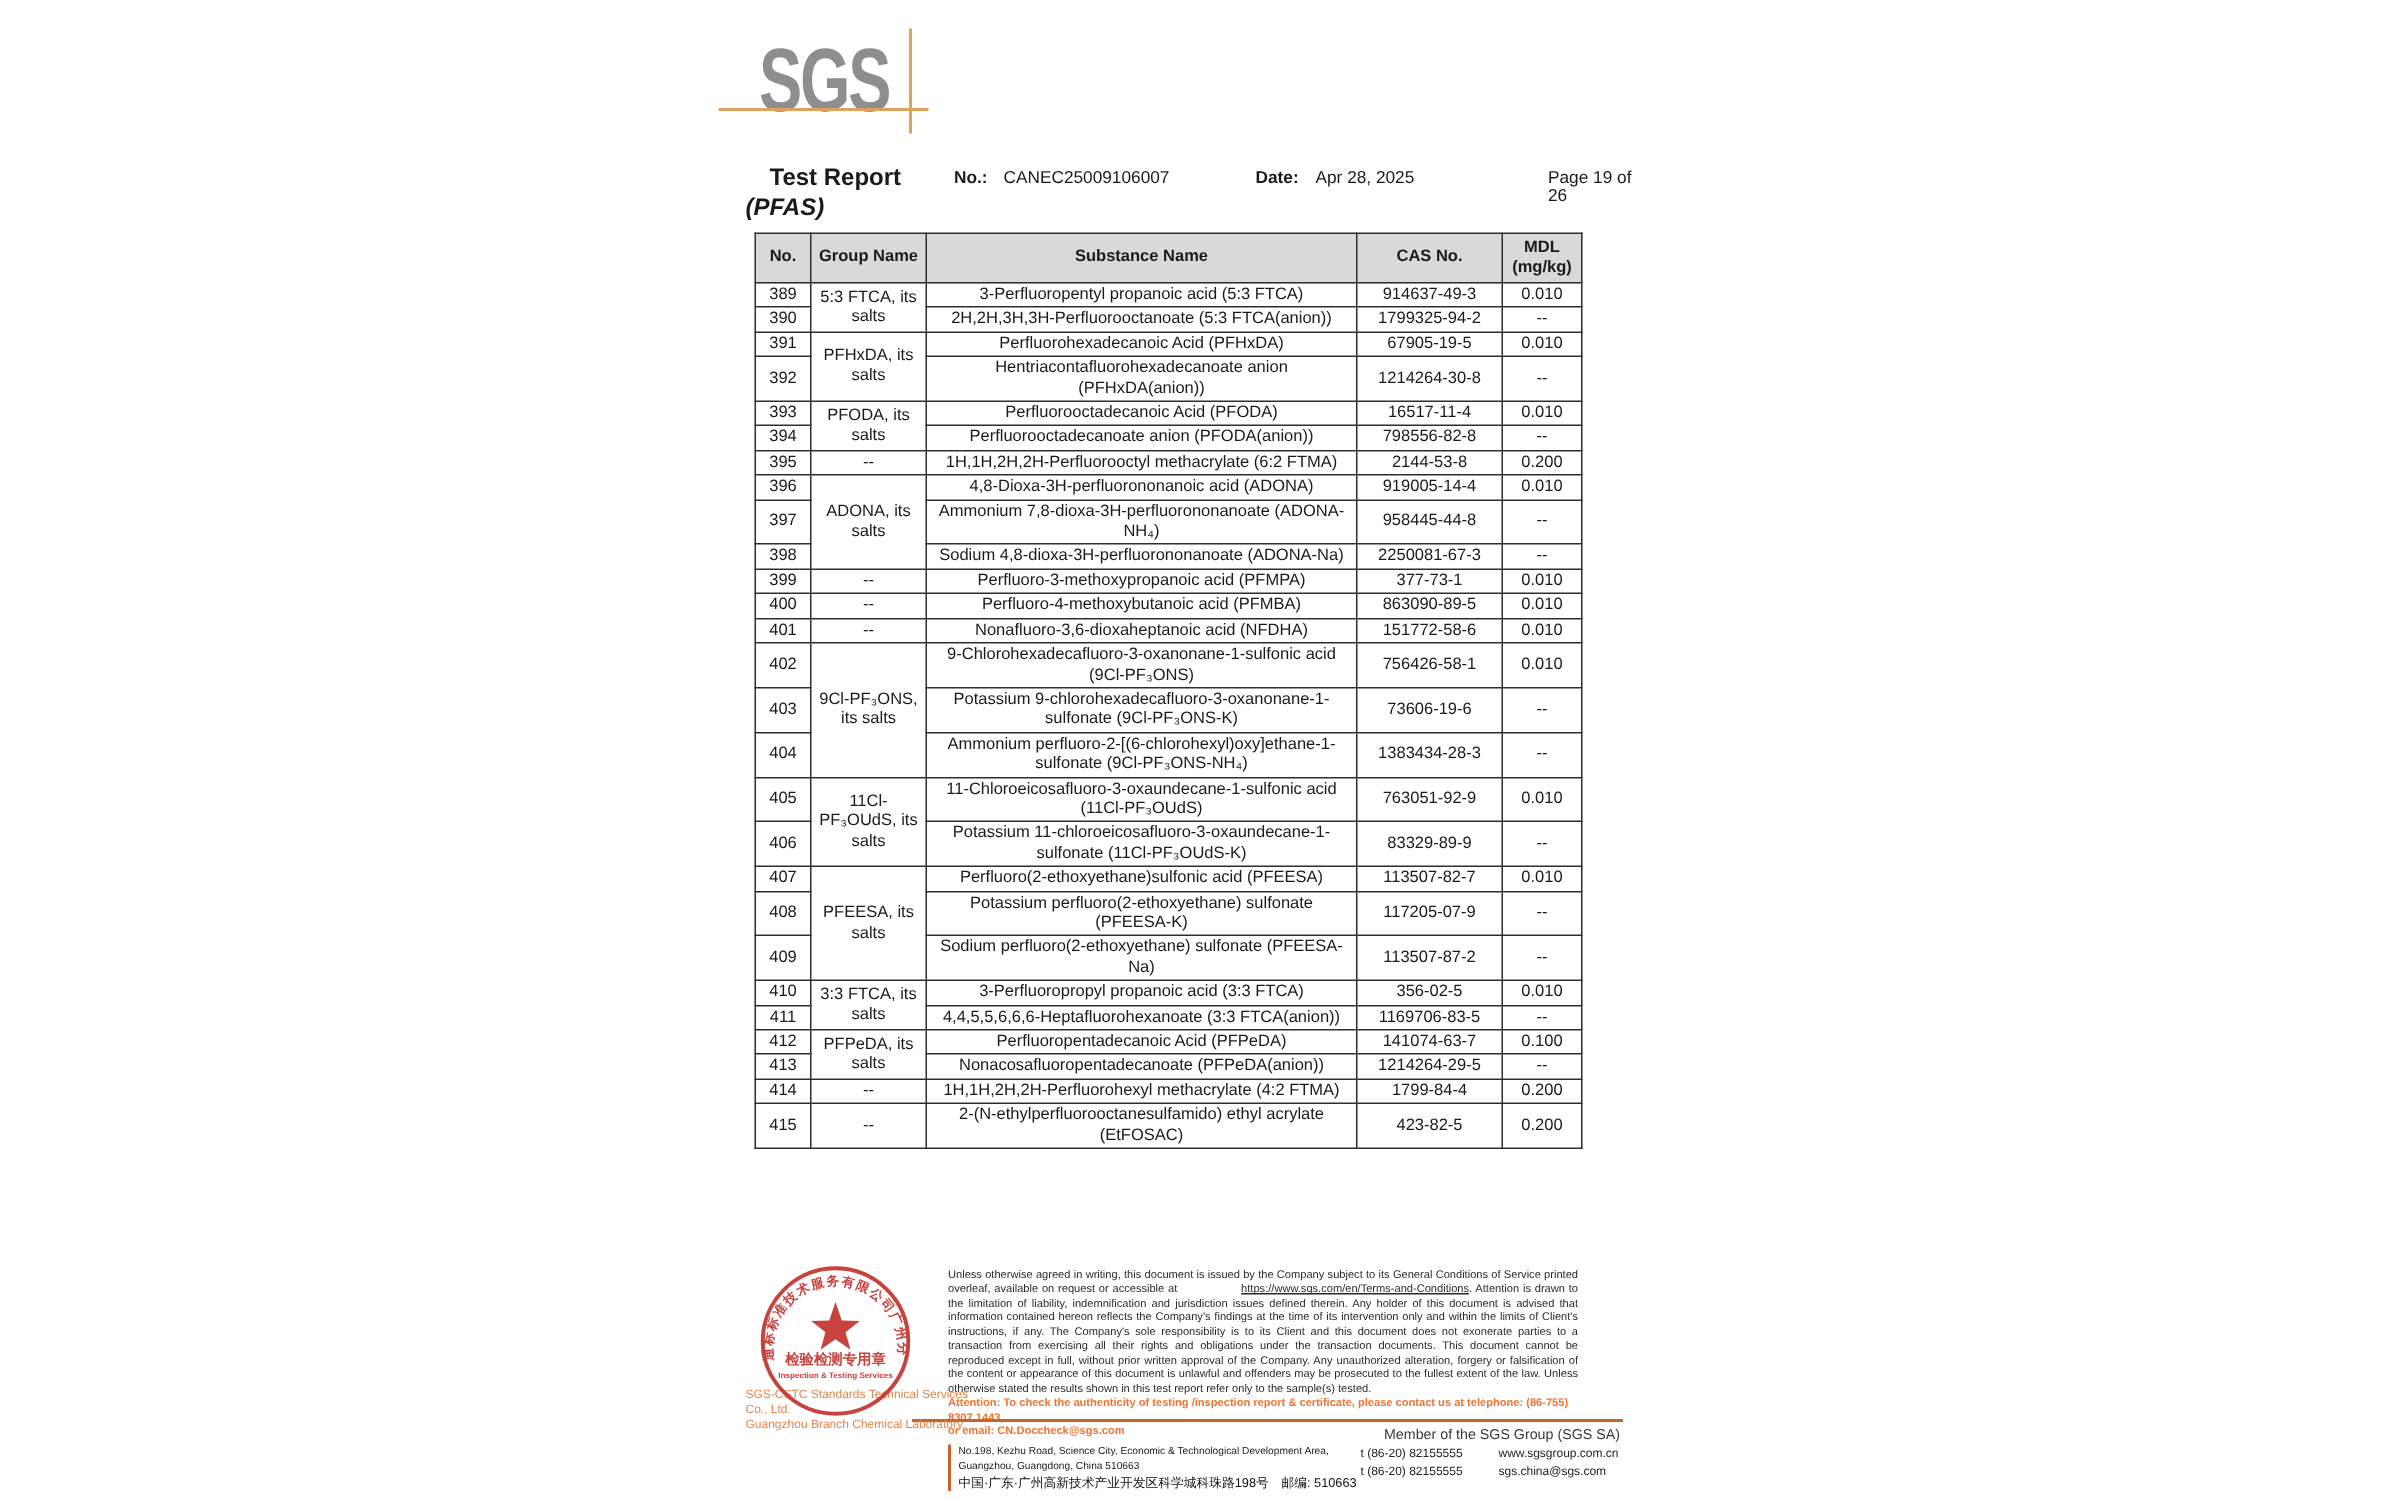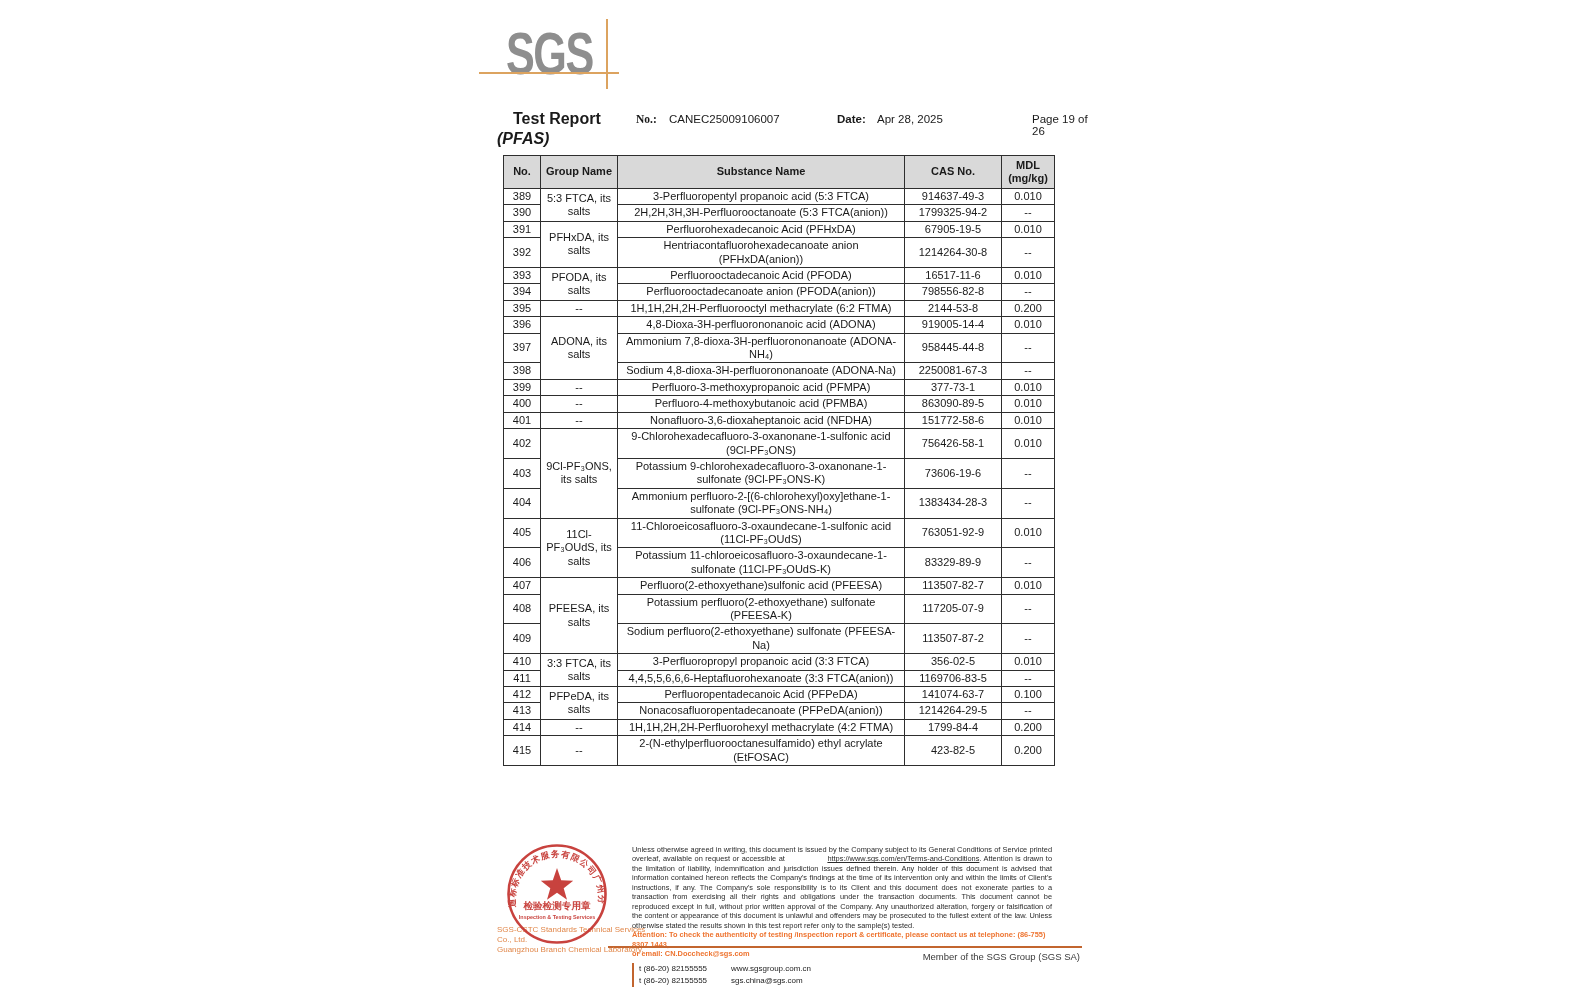--- a/index.html
+++ b/index.html
@@ -15,21 +15,21 @@
     line-height:1;letter-spacing:-2px;transform:scaleX(.72);transform-origin:left top;
   }
   .cross-h{left:479px;top:72px;width:140px;height:2px;background:#dca35f;}
   .cross-v{left:606px;top:19px;width:2px;height:70px;background:#dca35f;}
 
   
   .title-block{left:473px;top:110px;width:630px;height:40px;}
   .doc-title{font-size:16px;font-weight:bold;margin-left:40px;}
   .doc-subtitle{left:24px;top:20px;font-size:16px;font-weight:bold;font-style:italic;}
   .meta{font-size:11.5px;top:3px;}
-  .m-no-label{left:163px;font-family:Liberation Serif, serif;} .m-no-value{left:196px;}
+  .m-no-label{left:163px;} .m-no-value{left:196px;}
   .m-date-label{left:364px;} .m-date-value{left:404px;}
   .m-page{left:543px;margin-left:16px;}
 
   
   .tbl-wrap{left:503px;top:155px;}
   table.rpt{border-collapse:collapse;table-layout:fixed;width:551px;font-size:11px;}
   table.rpt th,table.rpt td{
     border:1px solid #2e2e2e;padding:1px 3px;text-align:center;
     vertical-align:middle;line-height:1.22;word-wrap:break-word;
   }
@@ -117,21 +117,21 @@
         <tr>
           <td class="c-no">392</td>
           <td class="c-sub">Hentriacontafluorohexadecanoate anion (PFHxDA(anion))</td>
           <td class="c-cas">1214264-30-8</td>
           <td class="c-mdl">--</td>
         </tr>
         <tr>
           <td class="c-no">393</td>
           <td class="c-group" rowspan="2">PFODA, its salts</td>
           <td class="c-sub">Perfluorooctadecanoic Acid (PFODA)</td>
-          <td class="c-cas">16517-11-6</td>
+          <td class="c-cas">16517-11-4</td>
           <td class="c-mdl">0.010</td>
         </tr>
         <tr>
           <td class="c-no">394</td>
           <td class="c-sub">Perfluorooctadecanoate anion (PFODA(anion))</td>
           <td class="c-cas">798556-82-8</td>
           <td class="c-mdl">--</td>
         </tr>
         <tr>
           <td class="c-no">395</td>
@@ -289,20 +289,24 @@
 <div class="abs company-lines">
   <div>SGS-CSTC Standards Technical Services Co., Ltd.</div>
   <div>Guangzhou Branch Chemical Laboratory.</div>
 </div>
 
 <div class="abs right-block">
   <div class="disclaimer"><span>Unless otherwise agreed in writing, this document is issued by the Company subject to its General Conditions of Service printed overleaf, available on request or accessible at </span><span class="lnk">https://www.sgs.com/en/Terms-and-Conditions</span><span>. Attention is drawn to the limitation of liability, indemnification and jurisdiction issues defined therein. Any holder of this document is advised that information contained hereon reflects the Company's findings at the time of its intervention only and within the limits of Client's instructions, if any. The Company's sole responsibility is to its Client and this document does not exonerate parties to a transaction from exercising all their rights and obligations under the transaction documents. This document cannot be reproduced except in full, without prior written approval of the Company. Any unauthorized alteration, forgery or falsification of the content or appearance of this document is unlawful and offenders may be prosecuted to the fullest extent of the law. Unless otherwise stated the results shown in this test report refer only to the sample(s) tested.</span></div>
   <div class="attention">Attention: To check the authenticity of testing /inspection report &amp; certificate, please contact us at telephone: (86-755) 8307 1443,</div>
   <div class="attention">or email: CN.Doccheck@sgs.com</div>
   <div class="addr-row">
+    <div class="addr-col">
+      <div class="addr-en">No.198, Kezhu Road, Science City, Economic &amp; Technological Development Area, Guangzhou, Guangdong, China 510663</div>
+      <div class="addr-cn">中国·广东·广州高新技术产业开发区科学城科珠路198号　邮编: 510663</div>
+    </div>
     <div class="tel-col">
       <div>t (86-20) 82155555</div>
       <div>t (86-20) 82155555</div>
     </div>
     <div class="web-col">
       <div>www.sgsgroup.com.cn</div>
       <div>sgs.china@sgs.com</div>
     </div>
   </div>
 </div>

